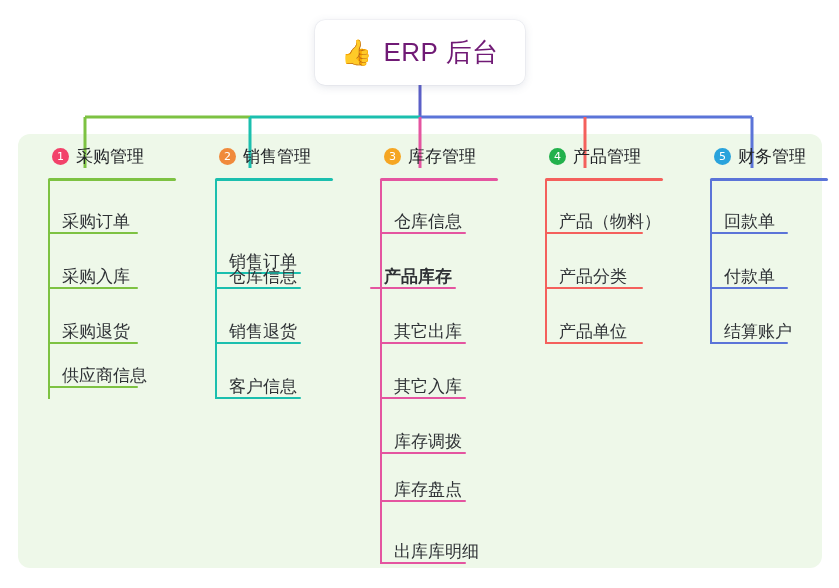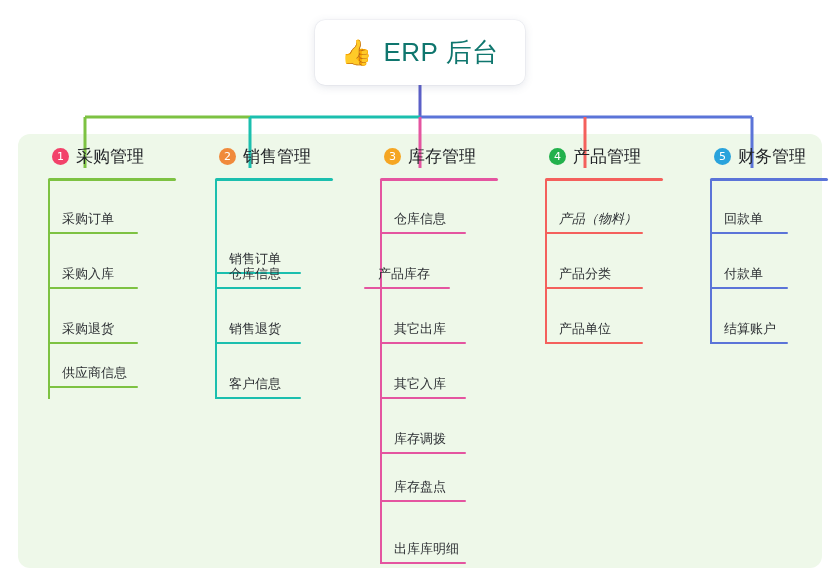--- a/index.html
+++ b/index.html
@@ -20,21 +20,21 @@
     width:210px;height:65px;
     background:#ffffff;
     border-radius:10px;
     box-shadow:0 2px 9px rgba(90,100,130,.17),0 0 0 .6px rgba(120,130,160,.10);
     display:flex;align-items:center;justify-content:center;
     box-sizing:border-box;
   }
   .root-inner{display:flex;align-items:center;gap:11px;}
   .root-emoji{font-size:25px;line-height:1;}
   .root-title{
-    font-size:26px;color:#0f766e;letter-spacing:.5px;
+    font-size:26px;color:#701a75;letter-spacing:.5px;
     white-space:nowrap;
   }
 
   
   .panel{
     position:absolute;
     left:18px;top:134px;
     width:804px;height:434px;
     background:#eef8e9;
     border-radius:12px;
@@ -63,21 +63,21 @@
     position:absolute;left:18px;top:34px;height:3px;border-radius:2px;
   }
 
   
   .leaf{
     position:absolute;
     height:34px;
   }
   .leaf-text{
     position:absolute;left:14px;top:0;
-    font-size:13px;color:#2e3135;white-space:nowrap;text-align:center;
+    font-size:17px;color:#2e3135;white-space:nowrap;text-align:center;
   }
   .leaf-rule{
     position:absolute;left:0;top:22px;height:2px;border-radius:1px;
   }
 </style>
 </head>
 <body>
 
 <div id="stage">
 
@@ -155,21 +155,21 @@
         <div class="col-head">
           <span class="badge" style="background: rgb(245, 166, 35);">3</span>
           <span class="head-text">库存管理</span>
         </div>
         <div class="head-rule" style="width: 118px; background: rgb(228, 85, 160);"></div>
         <div style="position: absolute; left: 18px; top: 36px; width: 2px; height: 384px; background: rgb(228, 85, 160);"></div>
         <div class="leaf" style="left: 18px; top: 66px; width: 86px;">
           <span class="leaf-text">仓库信息</span>
           <div class="leaf-rule" style="width: 86px; background: rgb(228, 85, 160);"></div>
         </div>
-        <div class="leaf" style="left: 2px; top: 121px; width: 86px;">
+        <div class="leaf" style="left: 8px; top: 121px; width: 86px; font-weight: bold;">
           <span class="leaf-text">产品库存</span>
           <div class="leaf-rule" style="width: 86px; background: rgb(228, 85, 160);"></div>
         </div>
         <div class="leaf" style="left: 18px; top: 176px; width: 86px;">
           <span class="leaf-text">其它出库</span>
           <div class="leaf-rule" style="width: 86px; background: rgb(228, 85, 160);"></div>
         </div>
         <div class="leaf" style="left: 18px; top: 231px; width: 86px;">
           <span class="leaf-text">其它入库</span>
           <div class="leaf-rule" style="width: 86px; background: rgb(228, 85, 160);"></div>
@@ -187,21 +187,21 @@
           <div class="leaf-rule" style="width: 86px; background: rgb(228, 85, 160);"></div>
         </div>
       </div>
       <div class="col" style="left: 527px;">
         <div class="col-head">
           <span class="badge" style="background: rgb(34, 177, 76);">4</span>
           <span class="head-text">产品管理</span>
         </div>
         <div class="head-rule" style="width: 118px; background: rgb(244, 96, 92);"></div>
         <div style="position: absolute; left: 18px; top: 36px; width: 2px; height: 164px; background: rgb(244, 96, 92);"></div>
-        <div class="leaf" style="left: 18px; top: 66px; width: 98px; font-style: italic;">
+        <div class="leaf" style="left: 18px; top: 66px; width: 98px;">
           <span class="leaf-text">产品（物料）</span>
           <div class="leaf-rule" style="width: 98px; background: rgb(244, 96, 92);"></div>
         </div>
         <div class="leaf" style="left: 18px; top: 121px; width: 98px;">
           <span class="leaf-text">产品分类</span>
           <div class="leaf-rule" style="width: 98px; background: rgb(244, 96, 92);"></div>
         </div>
         <div class="leaf" style="left: 18px; top: 176px; width: 98px;">
           <span class="leaf-text">产品单位</span>
           <div class="leaf-rule" style="width: 98px; background: rgb(244, 96, 92);"></div>

